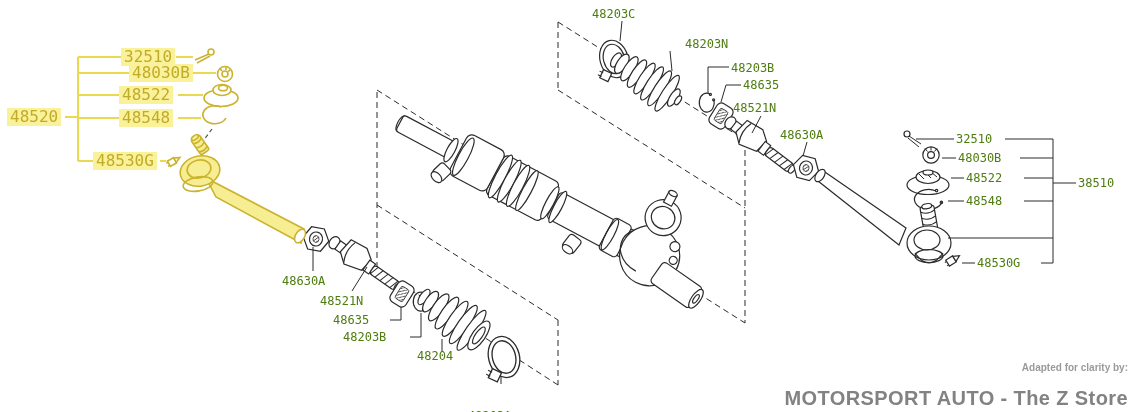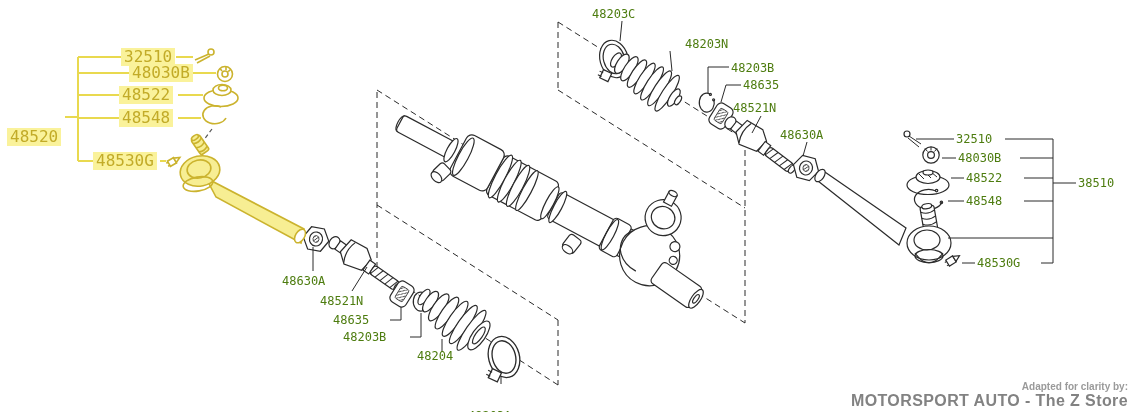--- a/index.html
+++ b/index.html
@@ -5,22 +5,22 @@
   html,body{margin:0;padding:0;background:#ffffff;}
   .stage{position:relative;width:1136px;height:412px;background:#ffffff;overflow:hidden;
          font-family:"DejaVu Sans Mono", monospace;}
   .stage svg{position:absolute;left:0;top:0;}
   .plabel{position:absolute;font-size:12px;line-height:16px;color:#4d7c0f;
           letter-spacing:0px;white-space:nowrap;}
   .ylabel{position:absolute;font-size:16px;line-height:16px;color:#c2ab28;
           background:#faf29b;padding:1px 3px;white-space:nowrap;}
   .footer{position:absolute;right:8px;bottom:2px;text-align:right;
           font-family:"Liberation Sans", sans-serif;color:#848484;}
-  .footer .credit{font-size:10px;color:#9a9a9a;font-weight:bold;margin-bottom:0;}
-  .footer .store{font-size:16px;font-weight:bold;letter-spacing:0.4px;color:#828282;}
+  .footer .credit{font-size:10px;color:#9a9a9a;font-weight:bold;margin-bottom:14px;}
+  .footer .store{font-size:20px;font-weight:bold;letter-spacing:0.4px;color:#828282;}
   
   .ln{stroke:#2b2b2b;stroke-width:1;fill:none;}
   .part{stroke:#2b2b2b;stroke-width:1.2;fill:#ffffff;}
   .partn{stroke:#2b2b2b;stroke-width:1.2;fill:none;}
   .dash{stroke:#2b2b2b;stroke-width:1;fill:none;stroke-dasharray:6 4;}
   .yln{stroke:#e9d94f;stroke-width:2;fill:none;}
   .ypart{stroke:#cbb32e;stroke-width:1.6;fill:#f7ee93;}
   .ypartw{stroke:#cbb32e;stroke-width:1.6;fill:#ffffff;}
   .ypartn{stroke:#cbb32e;stroke-width:1.6;fill:none;}
   .bdash{stroke:#555;stroke-width:1.2;fill:none;stroke-dasharray:4 3;}
@@ -318,21 +318,21 @@
     <line x1="948" y1="201" x2="964" y2="201" class="ln"></line>
     <line x1="1024" y1="201" x2="1053" y2="201" class="ln"></line>
     <line x1="948" y1="238" x2="1053" y2="238" class="ln"></line>
     <line x1="962" y1="263" x2="975" y2="263" class="ln"></line>
     <line x1="1041" y1="263" x2="1053" y2="263" class="ln"></line>
     <line x1="1053" y1="139" x2="1053" y2="263" class="ln"></line>
     <line x1="1053" y1="183" x2="1076" y2="183" class="ln"></line>
   </g>
 </svg>
 
-<div class="ylabel" style="left:7px;top:108px;margin-top:20px;">48520</div>
+<div class="ylabel" style="left:7px;top:108px;">48520</div>
 <div class="ylabel" style="left:121px;top:48px;">32510</div>
 <div class="ylabel" style="left:129px;top:64px;">48030B</div>
 <div class="ylabel" style="left:119px;top:86px;">48522</div>
 <div class="ylabel" style="left:119px;top:109px;">48548</div>
 <div class="ylabel" style="left:93px;top:152px;">48530G</div>
 
 <div class="plabel" style="left:592px;top:6px;">48203C</div>
 <div class="plabel" style="left:640px;top:36px;margin-left:45px;">48203N</div>
 <div class="plabel" style="left:731px;top:60px;">48203B</div>
 <div class="plabel" style="left:743px;top:77px;">48635</div>

